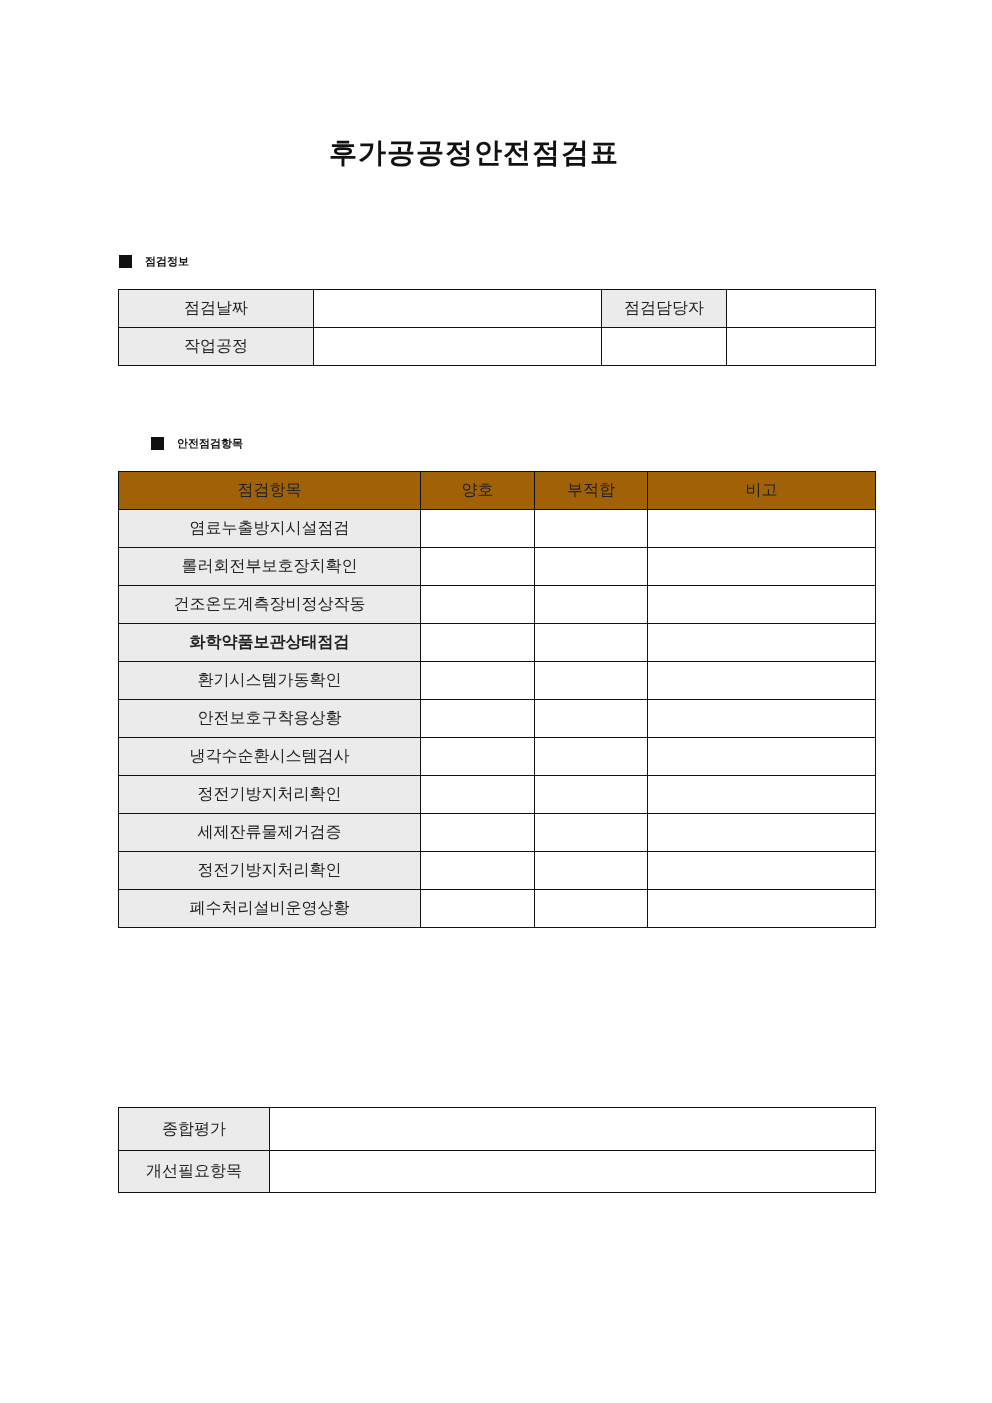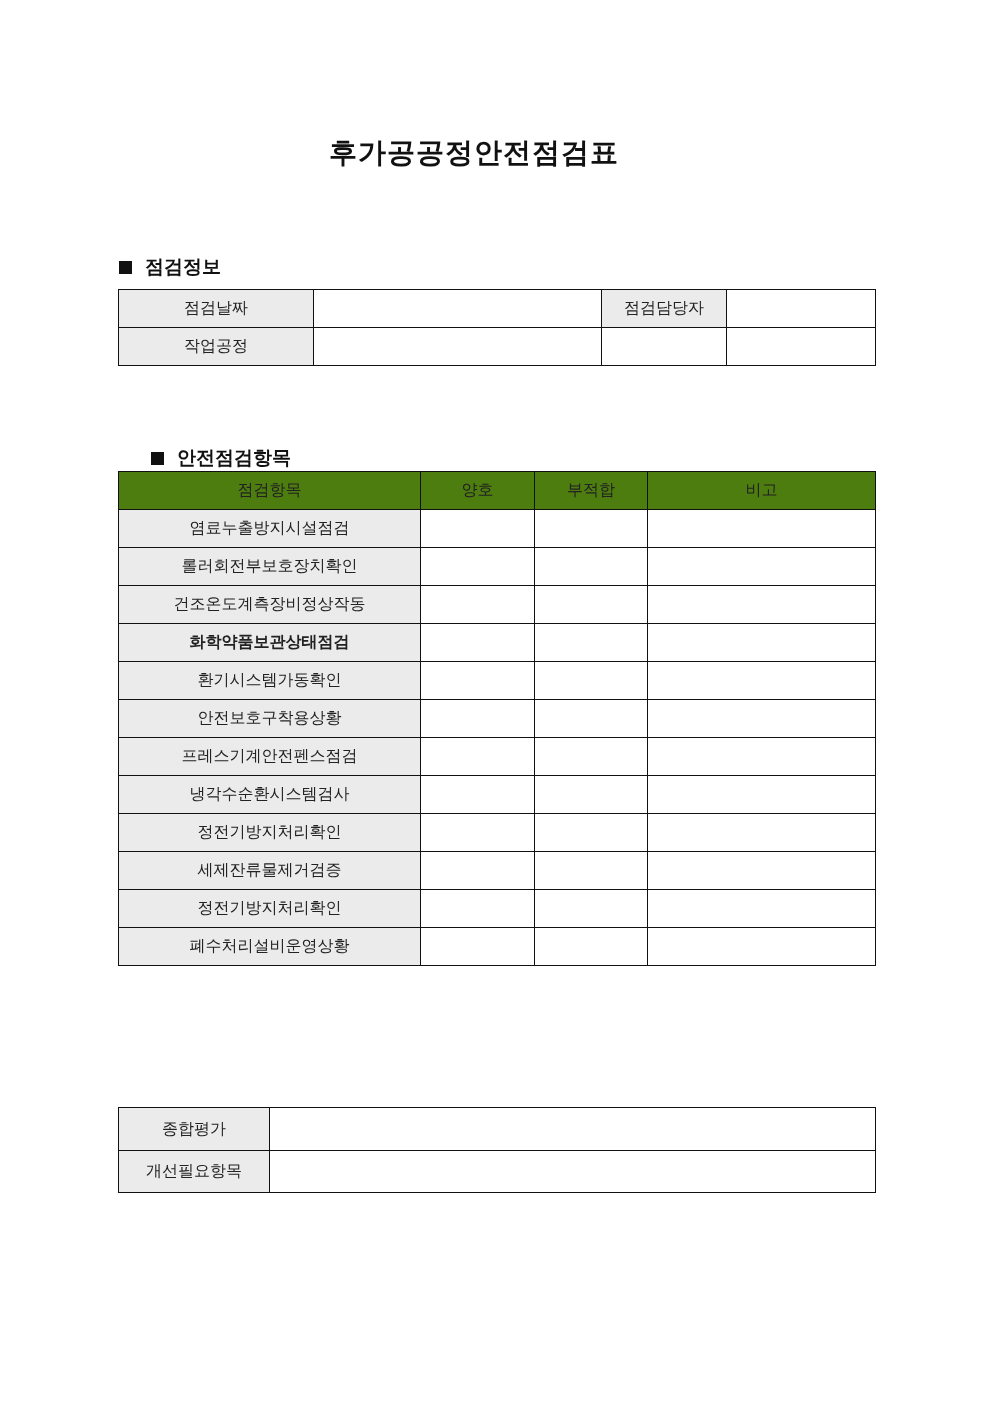--- a/index.html
+++ b/index.html
@@ -6,35 +6,35 @@
     body {
       width: 992px; height: 1403px; position: relative; overflow: hidden;
       font-family: "DejaVu Sans", "Liberation Sans", sans-serif;
       color: #111;
     }
     .title {
       position: absolute; left: 0; top: 134px; width: 948px;
       text-align: center; font-size: 28px; font-weight: bold; letter-spacing: 1px;
     }
     .section-head {
-      position: absolute; left: 119px; font-size: 19px; font-weight: bold;
+      position: absolute; left: 119px; font-size: 11px; font-weight: bold;
       display: flex; align-items: center;
     }
     .section-head .sq {
       display: inline-block; width: 13px; height: 13px; background: #111; margin-right: 13px;
     }
     table.t {
       position: absolute; left: 118px; border-collapse: collapse; table-layout: fixed; padding-left: 32px;
     }
     table.t td {
       border: 1.5px solid #111; padding: 0; text-align: center; vertical-align: middle;
       font-size: 16px; color: #222;
     }
     td.lbl { background: #ebebeb; }
-    td.hdr { background: #4d7c0f; }
+    td.hdr { background: #a16207; }
   </style>
 </head>
 <body>
 
 <div class="title">후가공공정안전점검표</div>
 
 <div class="section-head" style="top:254px;">
   <span class="sq"></span>
   <span>점검정보</span>
 </div>
@@ -54,21 +54,21 @@
   </tr>
   <tr style="height:38px;">
     <td class="lbl">작업공정</td>
     <td></td>
     <td></td>
     <td></td>
   </tr>
 </tbody>
   </table>
 
-<div class="section-head" style="top:445px;padding-left:32px;">
+<div class="section-head" style="top:436px;padding-left:32px;">
   <span class="sq"></span>
   <span>안전점검항목</span>
 </div>
 <table class="t" style="top:471px; width:757px;">
   <colgroup>
       <col style="width:302px">
       <col style="width:114px">
       <col style="width:113px">
       <col style="width:228px">
     </colgroup>
@@ -106,26 +106,20 @@
         <td></td>
       </tr>
       <tr style="height: 38px;">
         <td class="lbl">환기시스템가동확인</td>
         <td></td>
         <td></td>
         <td></td>
       </tr>
       <tr style="height: 38px;">
         <td class="lbl">안전보호구착용상황</td>
-        <td></td>
-        <td></td>
-        <td></td>
-      </tr>
-      <tr style="height: 38px;">
-        <td class="lbl">프레스기계안전펜스점검</td>
         <td></td>
         <td></td>
         <td></td>
       </tr>
       <tr style="height: 38px;">
         <td class="lbl">냉각수순환시스템검사</td>
         <td></td>
         <td></td>
         <td></td>
       </tr>

